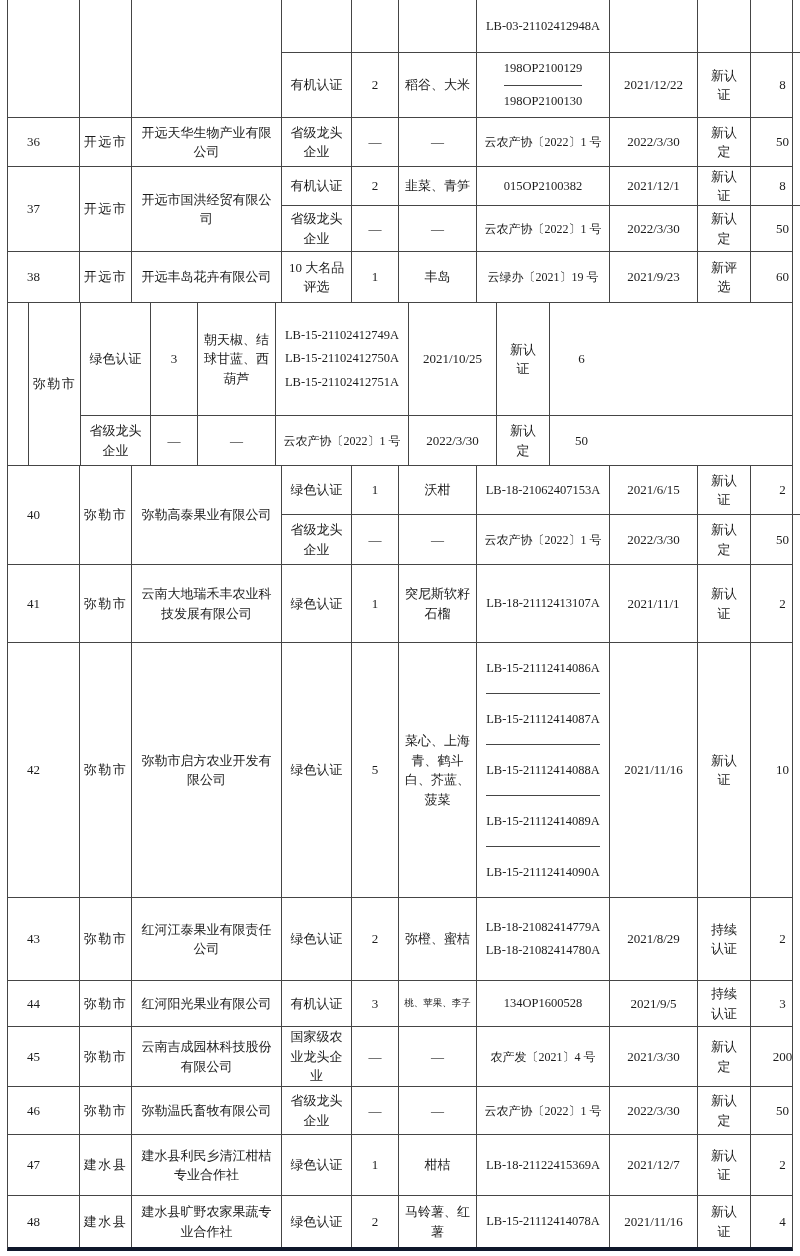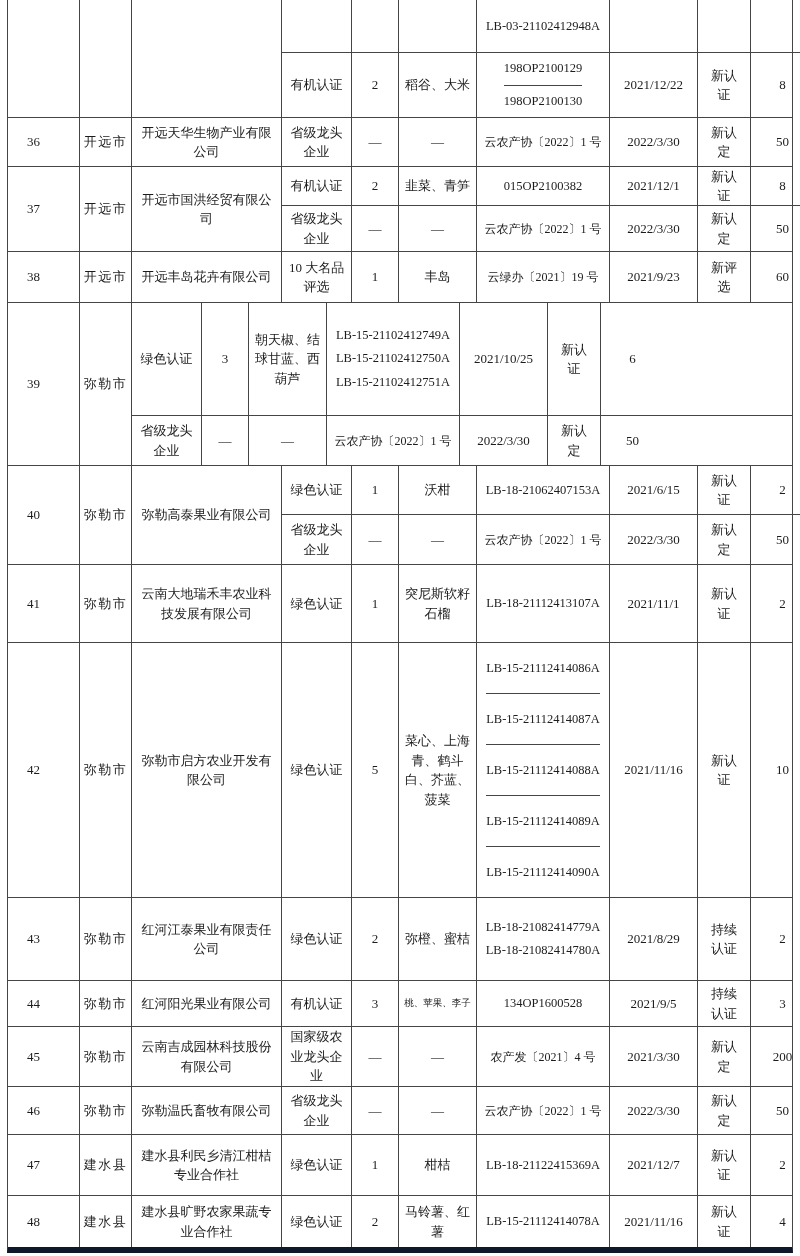--- a/index.html
+++ b/index.html
@@ -4,21 +4,21 @@
 <style>
   html,body{margin:0;padding:0;}
   body{
     width:800px;height:1256px;background:#ffffff;
     font-family:"Liberation Serif","DejaVu Serif",serif;
     color:#1c1c1c;overflow:hidden;position:relative;
   }
   .tbl{
     position:absolute;left:7px;top:0;width:786px;box-sizing:border-box;
     border-left:1.5px solid #454545;border-right:1.5px solid #454545;
-    border-bottom:6px solid #0f172a;background:#fff;
+    border-bottom:4px solid #0f172a;background:#fff;
   }
   .entry{display:flex;align-items:stretch;border-top:1.5px solid #454545;}
   .entry:first-child{border-top:none;}
   .c{
     box-sizing:border-box;border-left:1.5px solid #454545;
     display:flex;flex-direction:column;align-items:center;justify-content:center;
     text-align:center;font-size:13px;line-height:1.5;overflow:hidden;
   }
   .c1{flex:0 0 51px;border-left:none;}
   .c2{flex:0 0 52px;letter-spacing:1.5px;padding:0 1px;margin-left:20px;}
@@ -129,21 +129,20 @@
         <div class="c c6">丰岛</div>
         <div class="c c7 ref">云绿办〔2021〕19 号</div>
         <div class="c c8">2021/9/23</div>
         <div class="c c9">新评选</div>
         <div class="c c10">60</div>
       </div>
     </div>
   </div>
 
   <div class="entry">
-    <div class="c c1">39</div>
     <div class="c c2">弥勒市</div>
     <div class="sub">
       <div class="subrow" style="height:112px">
         <div class="c c4">绿色认证</div>
         <div class="c c5">3</div>
         <div class="c c6">朝天椒、结球甘蓝、西葫芦</div>
         <div class="c c7">
           <div class="certline">LB-15-21102412749A</div>
           <div class="certline">LB-15-21102412750A</div>
           <div class="certline">LB-15-21102412751A</div>

